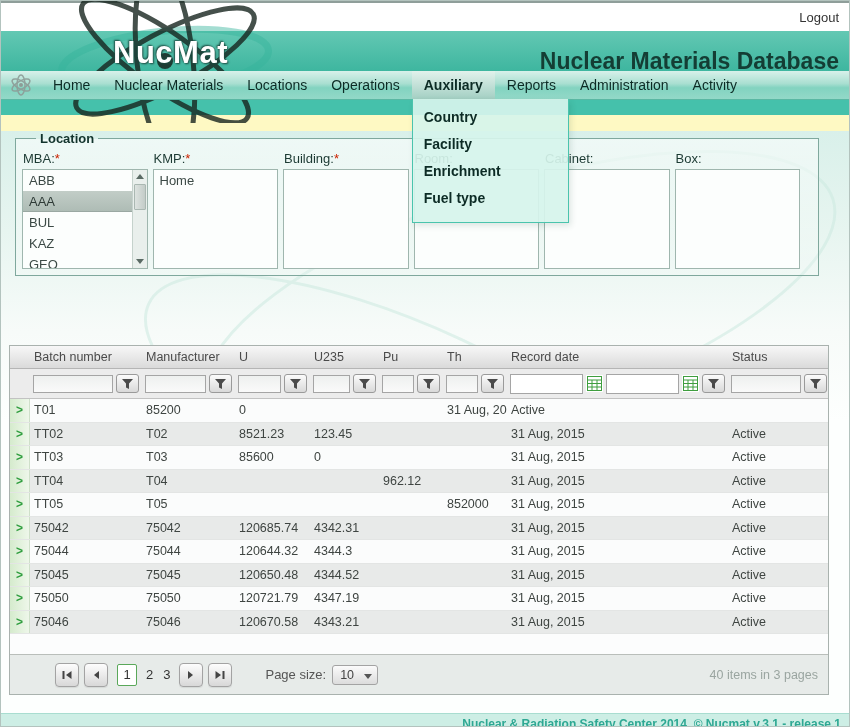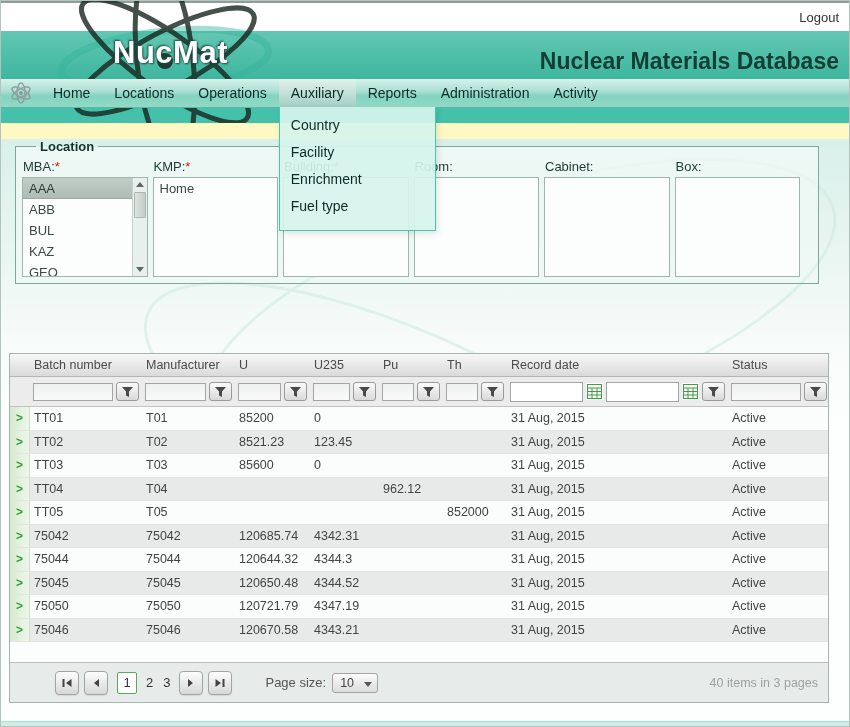--- a/index.html
+++ b/index.html
@@ -4,32 +4,32 @@
 <style>
   * { box-sizing: border-box; margin: 0; padding: 0; }
   body { font-family: "Liberation Sans", sans-serif; background:#fff; }
   .page { width:850px; height:727px; position:relative; border:1px solid #b3c3be; background:#fef9c3; overflow:hidden; }
 
   
   .topbar { height:30px; background:#fff; border-top:2px solid #8f9e9a; position:relative; }
   .logout { position:absolute; right:10px; top:7px; font-size:13px; color:#333; cursor:pointer; text-decoration:none; }
 
   
-  .banner { height:48px; background:linear-gradient(180deg,#63c8b3,#3eb69f); position:relative; }
+  .banner { height:40px; background:linear-gradient(180deg,#63c8b3,#3eb69f); position:relative; }
   .brand { position:absolute; left:112px; top:4px; font-size:31px; font-weight:bold; color:#fff;
            text-shadow:1px 1px 2px #1c4a40, -1px -1px 2px #1c4a40; z-index:3; letter-spacing:0.5px; }
   .app-title { position:absolute; right:10px; top:17px; font-size:23px; font-weight:bold; color:#143d34; z-index:3; }
   .atom-logo { position:absolute; left:12px; top:0; width:320px; height:122px; z-index:1; pointer-events:none; }
 
   
   .menubar { height:29px; background:linear-gradient(180deg,#d8f1ea 0%,#a9dfd1 45%,#82d3c0 60%,#93d9c8 100%);
              border-bottom:1px solid #5ab8a3; display:flex; align-items:stretch; position:relative; z-index:2; }
   .menu-atom { width:40px; display:flex; align-items:center; justify-content:center; }
   .menu-item { padding:0 12px; line-height:28px; font-size:14px; color:#0c2b25; cursor:pointer; position:relative; white-space:nowrap; }
-  .menu-item.active { background:linear-gradient(180deg,#e2f2ec,#a3cfc3); }
+  .menu-item.active { background:linear-gradient(180deg,#e2f2ec,#a3cfc3);font-weight:bold; }
   .dropdown { position:absolute; left:0; top:28px; width:157px; background:rgba(214,244,236,0.92);
               border:1px solid #4ac4ad; border-top:none; box-shadow:2px 3px 6px rgba(0,60,45,0.12);
               z-index:50; padding:5px 0 10px; }
   .dropdown-item { height:27px; line-height:27px; padding-left:11px; font-size:14px; color:#0c2b25; cursor:pointer; }
 
   .teal-band { height:15px; background:#45c1ab; }
 
   
   .content { position:relative; height:582px;
              background:linear-gradient(180deg,#d9f0ea 0px,#e7f5f0 100px,#f7fbf9 200px,#fdfffe 290px,#fdfffe 100%); }
@@ -129,20 +129,21 @@
         <g fill="none" stroke="#8d9c97" stroke-width="1.5" opacity="0.9">
           <ellipse cx="12" cy="12" rx="10" ry="4" transform="rotate(-30 12 12)"></ellipse>
           <ellipse cx="12" cy="12" rx="10" ry="4" transform="rotate(30 12 12)"></ellipse>
           <ellipse cx="12" cy="12" rx="10" ry="4" transform="rotate(90 12 12)"></ellipse>
         </g>
         <circle cx="12" cy="12" r="2" fill="#8d9c97"></circle>
       </svg>
     </span>
     <div id="menu-items" style="display:flex;">
         <div class="menu-item"><span>Home</span></div>
+        <div class="menu-item"><span>Nuclear Materials</span></div>
         <div class="menu-item"><span>Locations</span></div>
         <div class="menu-item"><span>Operations</span></div>
         <div class="menu-item active"><span>Auxiliary</span><div class="dropdown">
             <div class="dropdown-item">Country</div>
             <div class="dropdown-item">Facility</div>
             <div class="dropdown-item">Enrichment</div>
             <div class="dropdown-item">Fuel type</div>
           </div></div>
         <div class="menu-item"><span>Reports</span></div>
         <div class="menu-item"><span>Administration</span></div>
@@ -159,22 +160,22 @@
         <ellipse cx="420" cy="300" rx="300" ry="100" transform="rotate(25 420 300)"></ellipse>
       </g>
     </svg>
 
     <fieldset class="location">
       <legend>Location</legend>
       <div class="loc-fields" id="location-fields">
           <div class="loc-field">
             <div class="loc-label"><span>MBA:</span><span class="req">*</span></div>
             <div class="listbox">
+              <div class="lb-item">ABB</div>
               <div class="lb-item selected">AAA</div>
-              <div class="lb-item">ABB</div>
               <div class="lb-item">BUL</div>
               <div class="lb-item">KAZ</div>
               <div class="lb-item">GEO</div>
               <div class="lb-scroll">
                 <div class="lb-up">
                   <span class="tri-up"></span>
                 </div>
                 <div class="lb-thumb"></div>
                 <div class="lb-down">
                   <span class="tri-down"></span>
@@ -297,21 +298,20 @@
                 <path d="M1 1 H12 L8 5.5 V11 L5 9.5 V5.5 Z" fill="#4a4a4a"></path>
               </svg>
             </span>
           </div>
         </div>
       <div id="grid-rows">
           <div class="g-row g-data">
             <div class="exp-cell">
               <span class="exp-icon">&gt;</span>
             </div>
-            <div class="d-cell">TT01</div>
             <div class="d-cell">T01</div>
             <div class="d-cell">85200</div>
             <div class="d-cell">0</div>
             <div class="d-cell"></div>
             <div class="d-cell"></div>
             <div class="d-cell">31 Aug, 2015</div>
             <div class="d-cell">Active</div>
           </div>
           <div class="g-row g-data alt">
             <div class="exp-cell">

